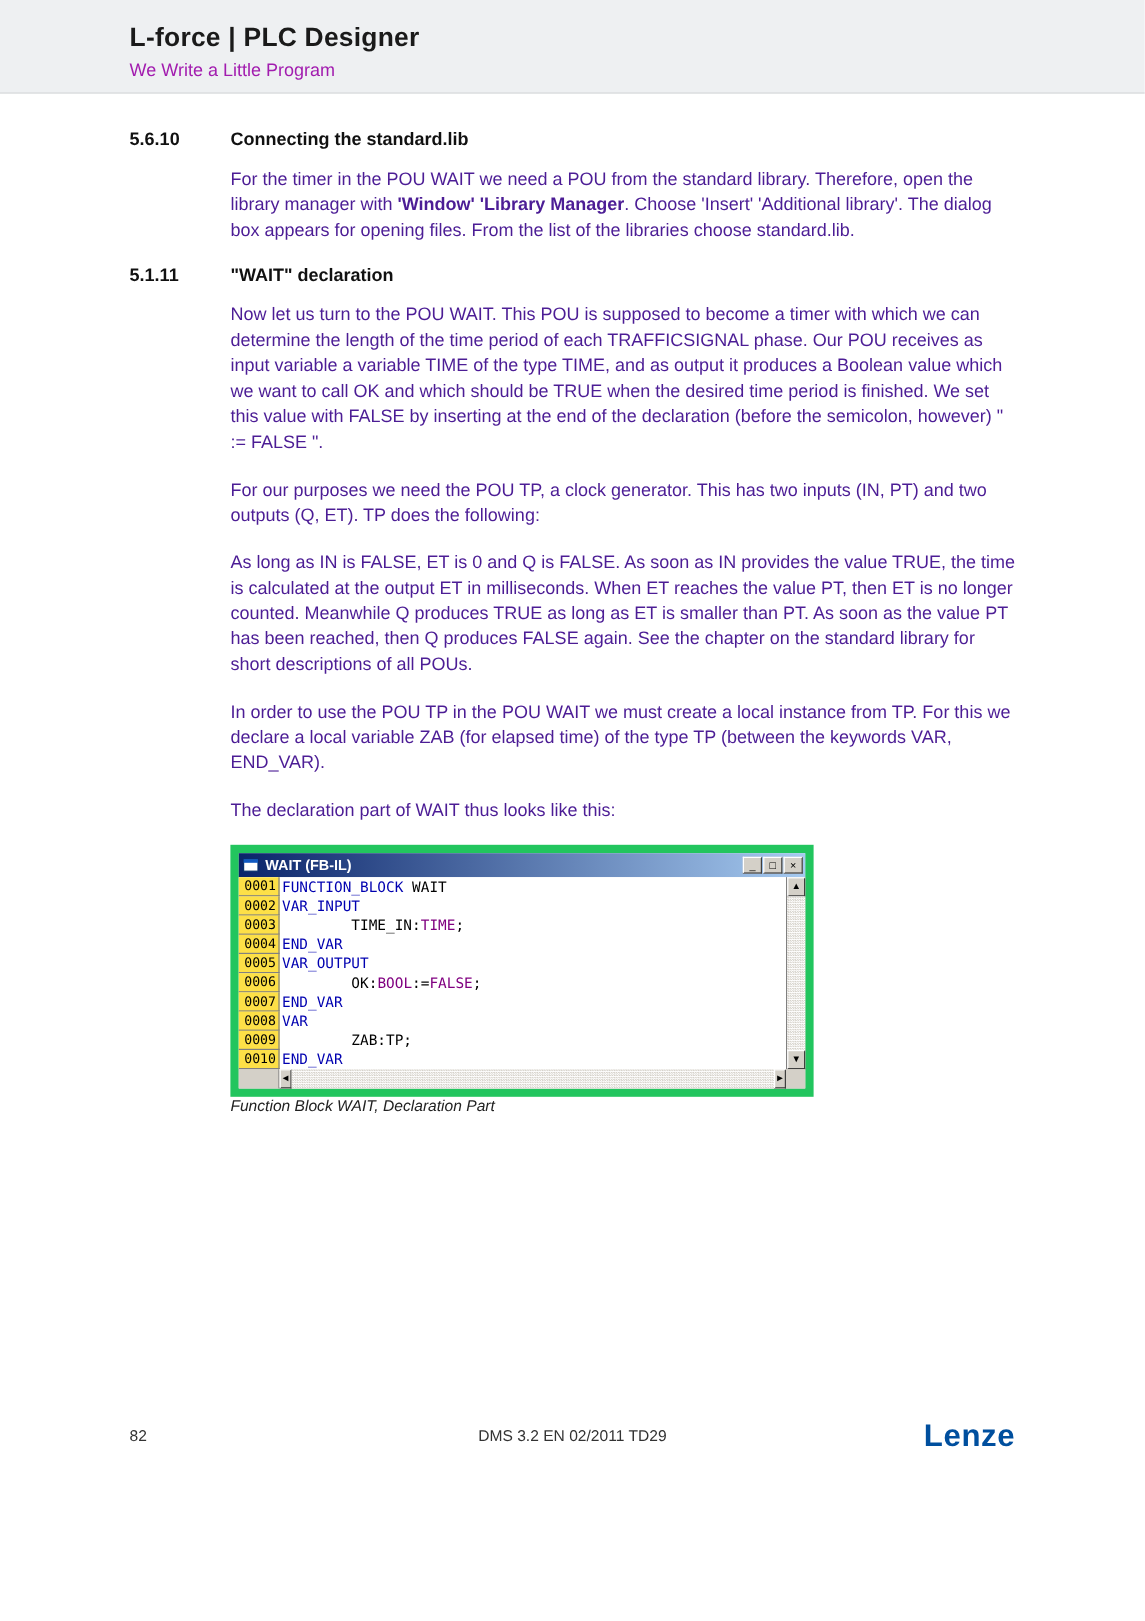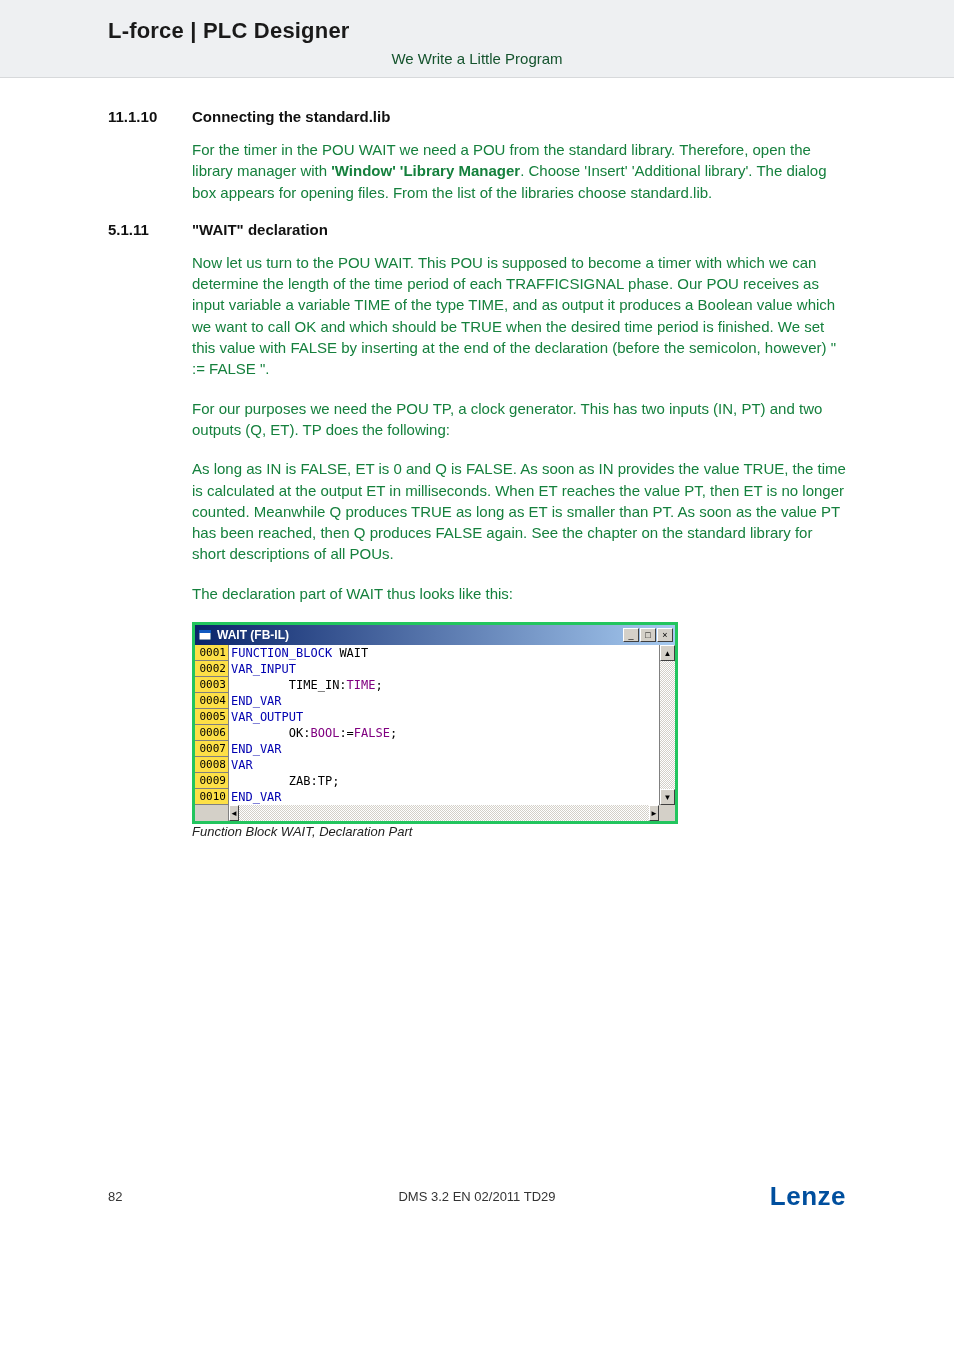--- a/index.html
+++ b/index.html
@@ -2,35 +2,35 @@
 <html><head>
 <meta charset="utf-8">
 <style>
   * { margin: 0; padding: 0; box-sizing: border-box; }
   html, body { width: 954px; height: 1351px; font-family: "Segoe UI", "Myriad Pro", Arial, sans-serif; background: #fff; color: #000; }
   .page { width: 954px; height: 1240px; position: relative; }
 
   .header-band { background: #eef0f2; padding: 18px 0 10px 0; border-bottom: 1px solid #d7d9db; }
   .header-inner { padding-left: 108px; padding-right: 108px; }
   .doc-title { font-size: 22px; font-weight: 700; color: #1a1a1a; letter-spacing: 0.2px; }
-  .doc-sub { font-size: 15px; color: #14532d; margin-top: 6px; font-weight: 400; text-align: center; }
+  .doc-sub { font-size: 15px; color: #a21caf; margin-top: 6px; font-weight: 400; }
 
   .content { padding: 30px 108px 0 108px; }
   .sect { display: flex; margin-bottom: 14px; }
   .sect-num { width: 84px; flex: 0 0 84px; font-weight: 700; font-size: 15px; color: #111; }
   .sect-title { font-weight: 700; font-size: 15px; color: #111; }
 
   .para-block { padding-left: 84px; }
-  p.body { font-size: 15px; line-height: 1.42; color: #15803d; margin-bottom: 18px; }
+  p.body { font-size: 15px; line-height: 1.42; color: #4c1d95; margin-bottom: 18px; }
   p.body b { font-weight: 700; }
   p.caption { font-size: 13px; font-style: italic; color: #222; padding-left: 84px; }
 
   
   .codewin-wrap { padding-left: 84px; margin-top: 6px; }
-  .codewin { width: 486px; border: 3px solid #22c55e; background: #fff; font-family: "MS Sans Serif", Tahoma, sans-serif; }
+  .codewin { width: 486px; border: 7px solid #22c55e; background: #fff; font-family: "MS Sans Serif", Tahoma, sans-serif; }
   .titlebar { display: flex; align-items: center; height: 20px; background: linear-gradient(to right, #0a246a, #a6caf0); color: #fff; padding: 0 2px; }
   .titlebar-icon { width: 16px; height: 16px; margin-right: 4px; display: flex; align-items: center; justify-content: center; }
   .titlebar-icon svg { width: 14px; height: 14px; }
   .titlebar-text { font-size: 12px; font-weight: 700; flex: 1; }
   .winbtns { display: flex; gap: 1px; }
   .winbtn { width: 16px; height: 14px; background: #d4d0c8; border: 1px solid #fff; border-right-color: #404040; border-bottom-color: #404040; font-size: 9px; line-height: 12px; text-align: center; color: #000; font-family: Arial, sans-serif; }
 
   .codebody { display: flex; }
   .codearea { flex: 1; background: #fff; font-family: "Lucida Console", Consolas, monospace; font-size: 12px; line-height: 16px; }
   .coderow { display: flex; height: 16px; }
@@ -61,37 +61,38 @@
 <div class="header-band">
   <div class="header-inner">
     <div class="doc-title">L-force | PLC Designer</div>
     <div class="doc-sub">We Write a Little Program</div>
   </div>
 </div>
 
 <div class="content">
 
   <div class="sect">
-    <div class="sect-num">11.1.10</div>
+    <div class="sect-num">5.6.10</div>
     <div class="sect-title">Connecting the standard.lib</div>
   </div>
   <div class="para-block">
     <p class="body">
       <span>For the timer in the POU WAIT we need a POU from the standard library. Therefore, open the library manager with </span><b>'Window' 'Library Manager</b><span>. Choose 'Insert' 'Additional library'. The dialog box appears for opening files. From the list of the libraries choose standard.lib.</span>
     </p>
   </div>
 
   <div class="sect" style="margin-top:8px;">
     <div class="sect-num">5.1.11</div>
     <div class="sect-title">"WAIT" declaration</div>
   </div>
   <div class="para-block">
     <p class="body"><span>Now let us turn to the POU WAIT. This POU is supposed to become a timer with which we can determine the length of the time period of each TRAFFICSIGNAL phase. Our POU receives as input variable a variable TIME of the type TIME, and as output it produces a Boolean value which we want to call OK and which should be TRUE when the desired time period is finished. We set this value with FALSE by inserting at the end of the declaration (before the semicolon, however) " := FALSE ".</span></p>
     <p class="body"><span>For our purposes we need the POU TP, a clock generator. This has two inputs (IN, PT) and two outputs (Q, ET). TP does the following:</span></p>
     <p class="body"><span>As long as IN is FALSE, ET is 0 and Q is FALSE. As soon as IN provides the value TRUE, the time is calculated at the output ET in milliseconds. When ET reaches the value PT, then ET is no longer counted. Meanwhile Q produces TRUE as long as ET is smaller than PT. As soon as the value PT has been reached, then Q produces FALSE again. See the chapter on the standard library for short descriptions of all POUs.</span></p>
+    <p class="body"><span>In order to use the POU TP in the POU WAIT we must create a local instance from TP. For this we declare a local variable ZAB (for elapsed time) of the type TP (between the keywords VAR, END_VAR).</span></p>
     <p class="body"><span>The declaration part of WAIT thus looks like this:</span></p>
   </div>
 
   <div class="codewin-wrap">
     <div class="codewin">
       <div class="titlebar">
         <span class="titlebar-icon">
           <svg viewBox="0 0 14 14">
                 <rect x="1" y="2" width="12" height="10" fill="#fff" stroke="#08306b"></rect>
                 <rect x="1" y="2" width="12" height="3" fill="#1058c0"></rect>

